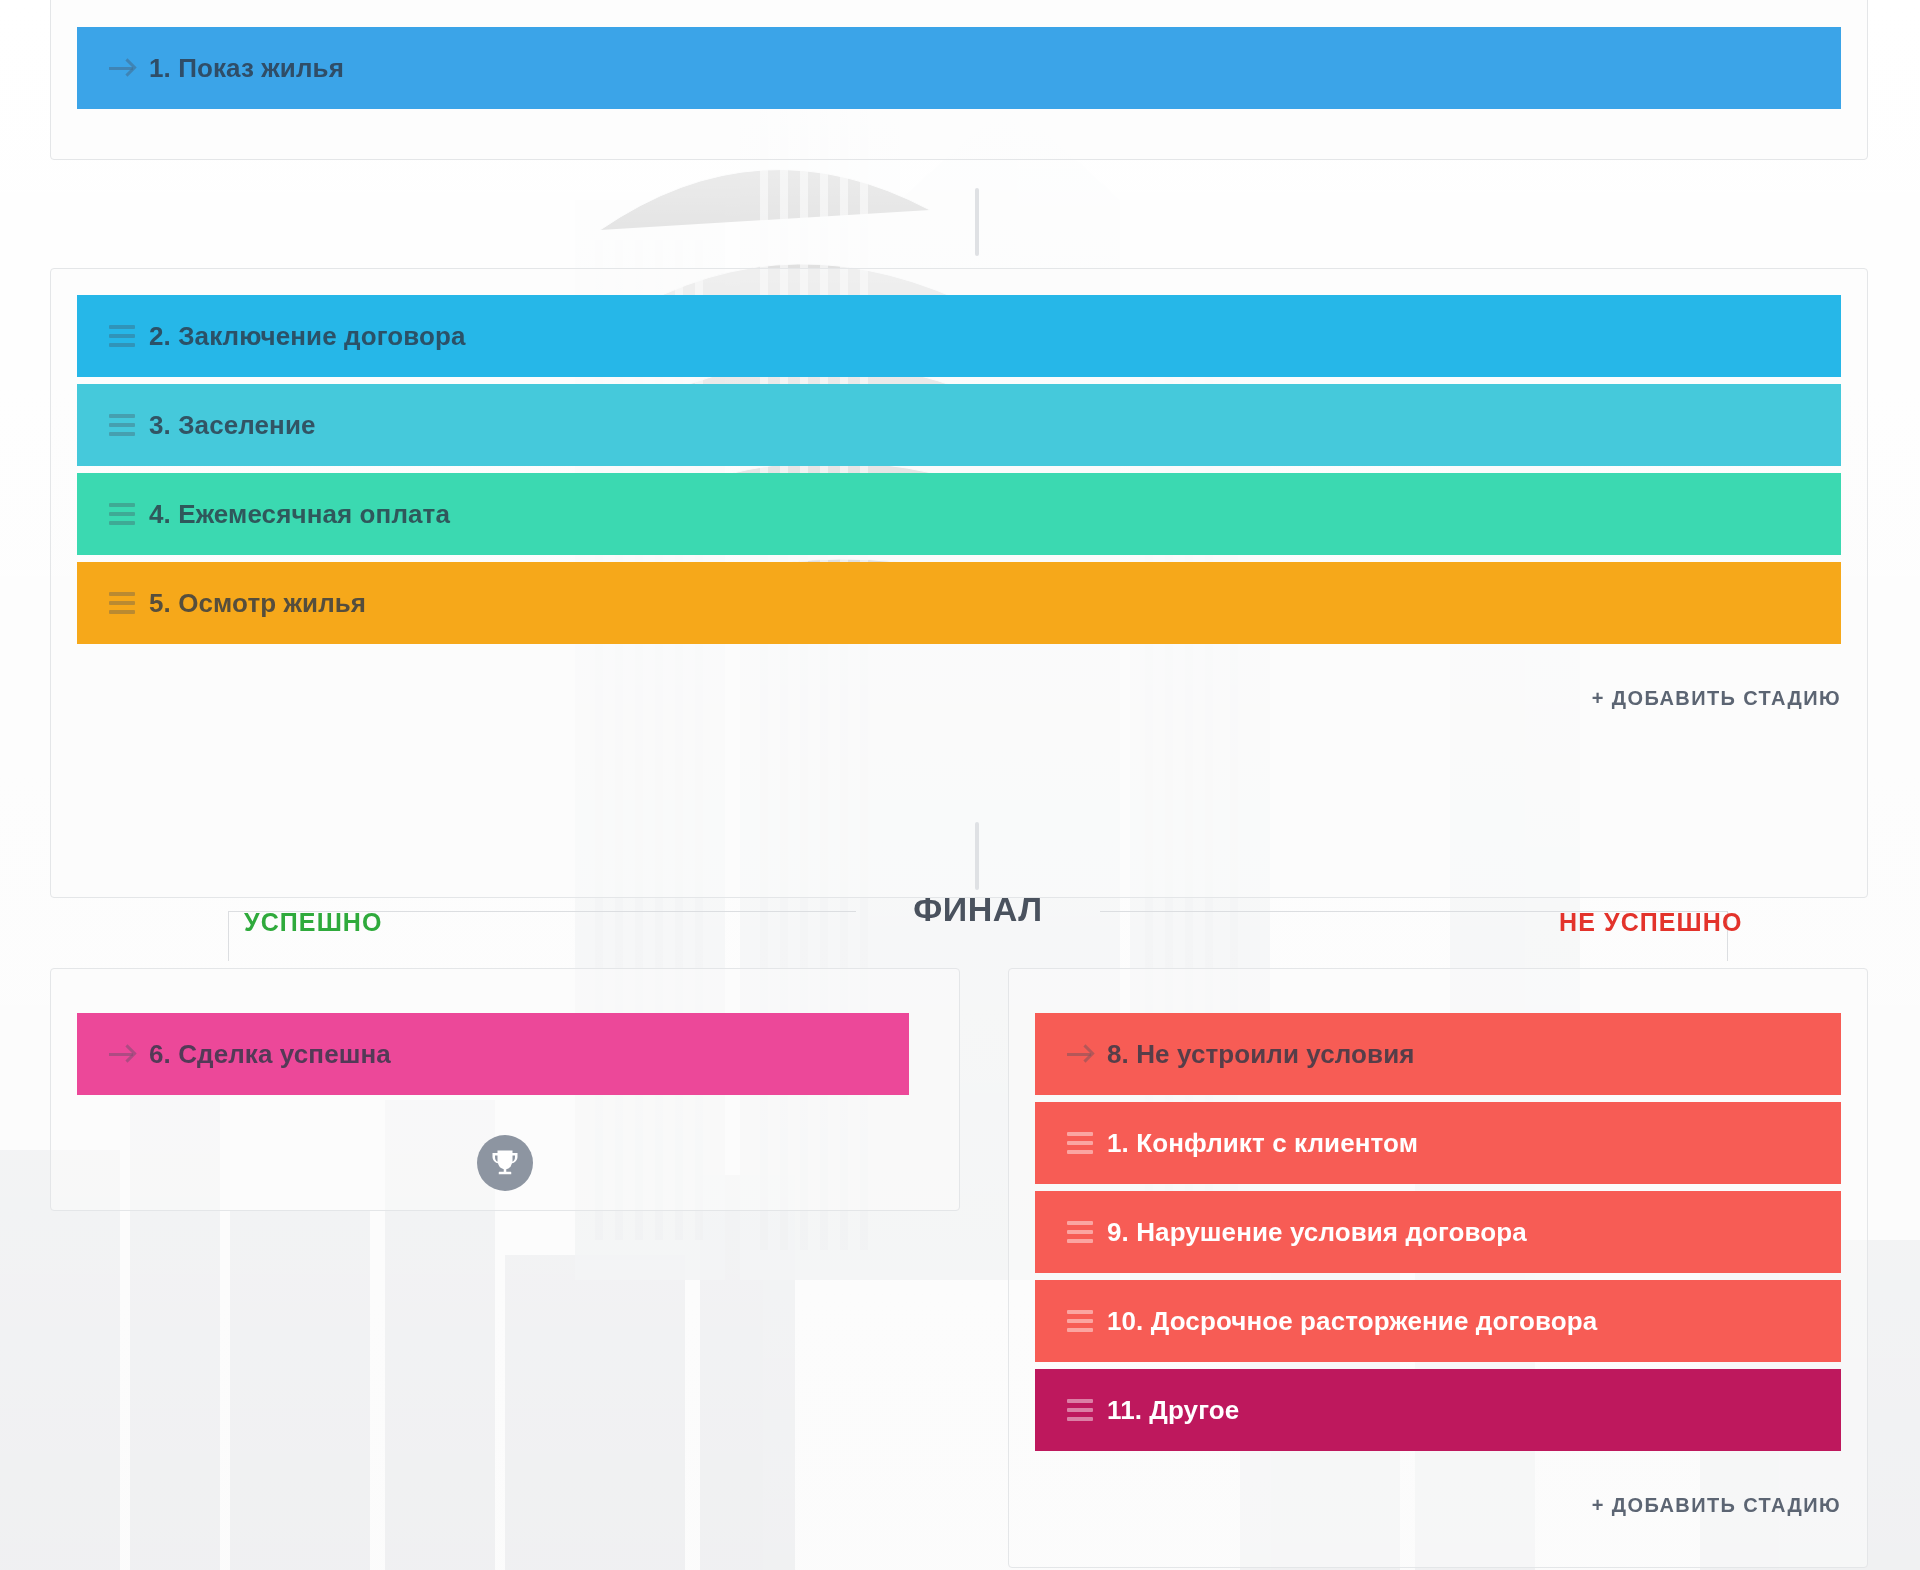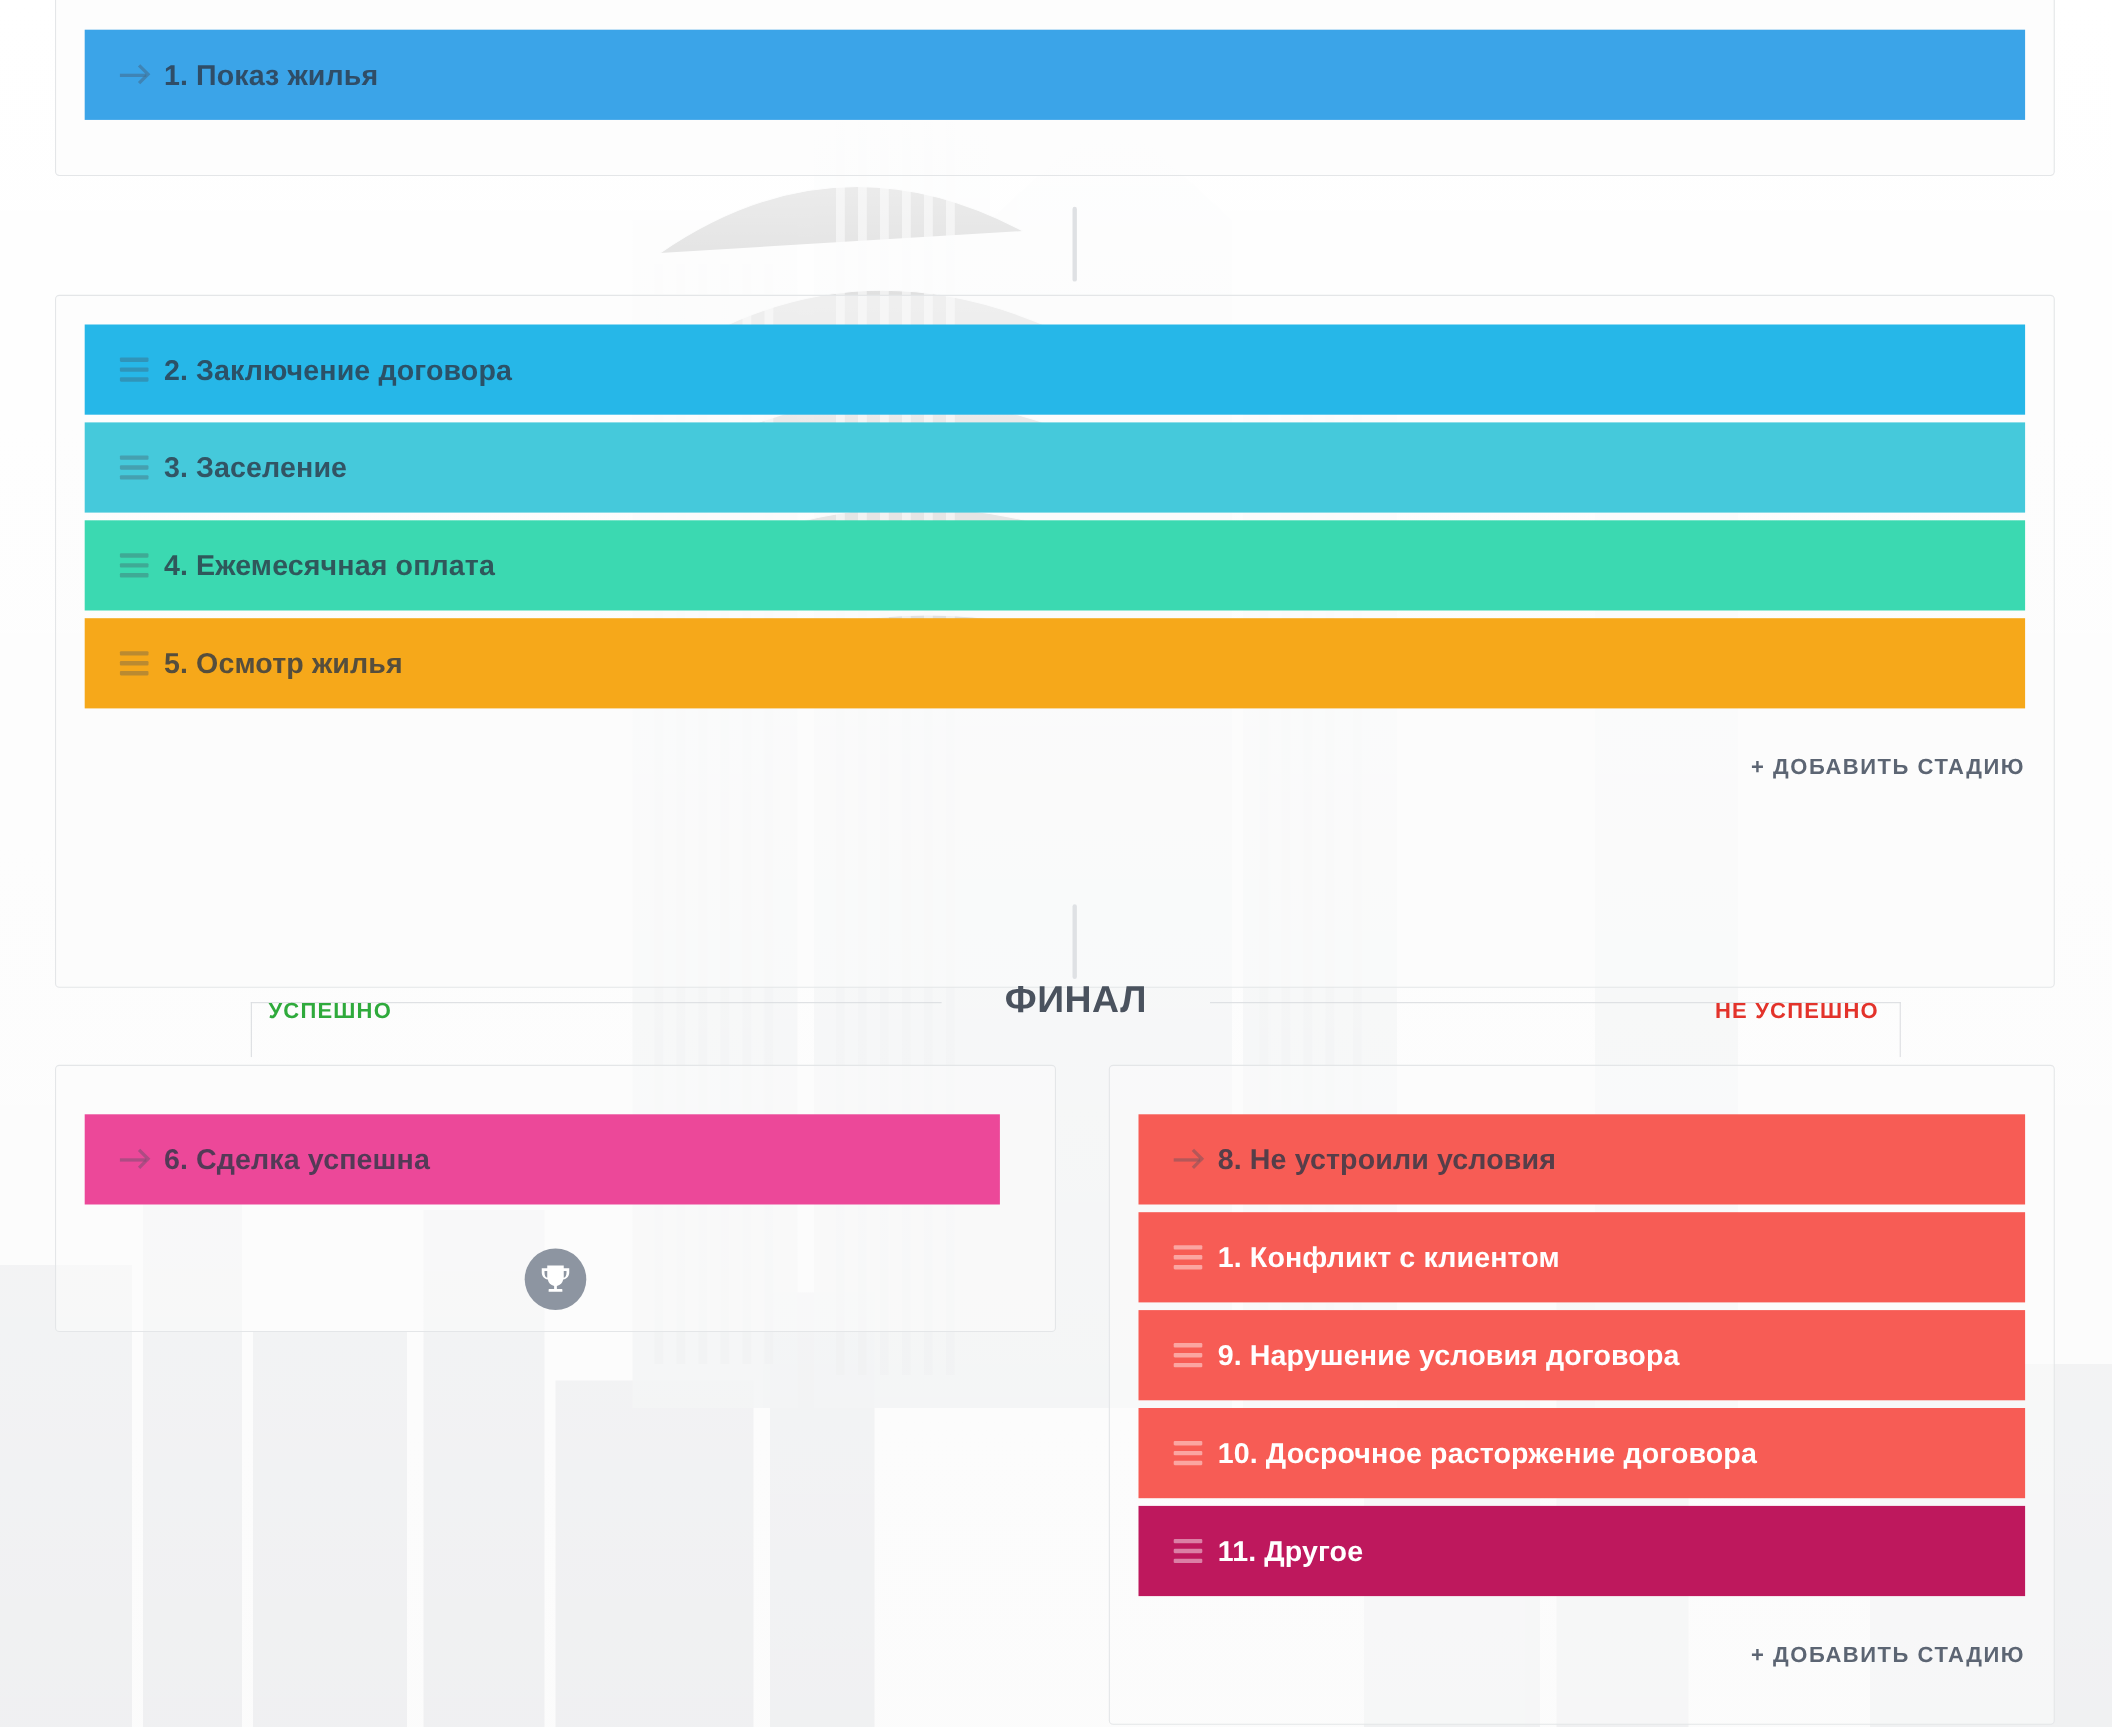--- a/index.html
+++ b/index.html
@@ -166,21 +166,21 @@
     font-weight: bold;
     color: #4a525e;
     letter-spacing: .5px;
     padding: 0 22px;
     white-space: nowrap;
   }
 
   .final-tag {
     position: absolute;
     top: 908px;
-    font-size: 20px;
+    font-size: 25px;
     font-weight: bold;
     letter-spacing: 1.1px;
     white-space: nowrap;
     z-index: 3;
   }
   #tag-success { left: 244px; color: #2faa3c; }
   #tag-fail    { left: 1559px; color: #e3332b; }
 
   
   #trophy-badge {

